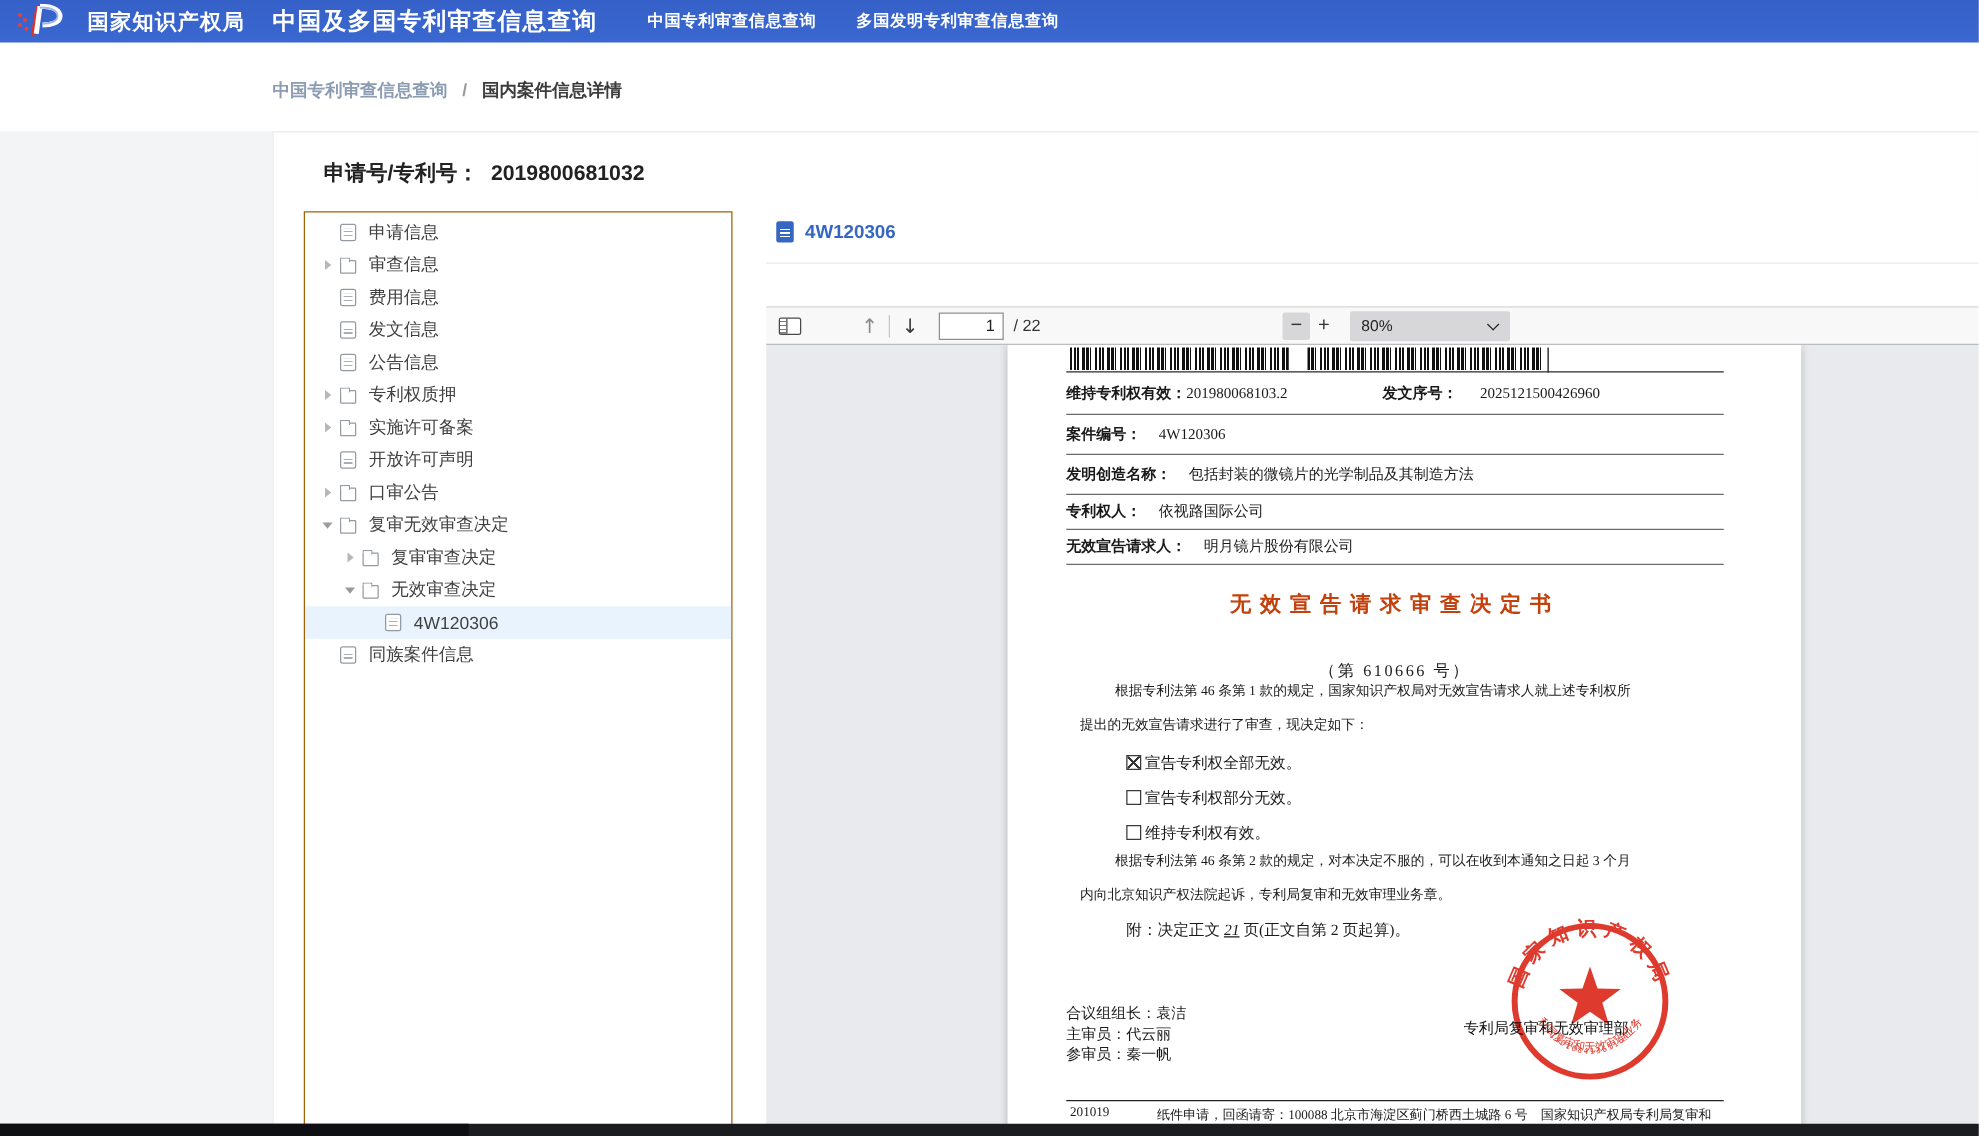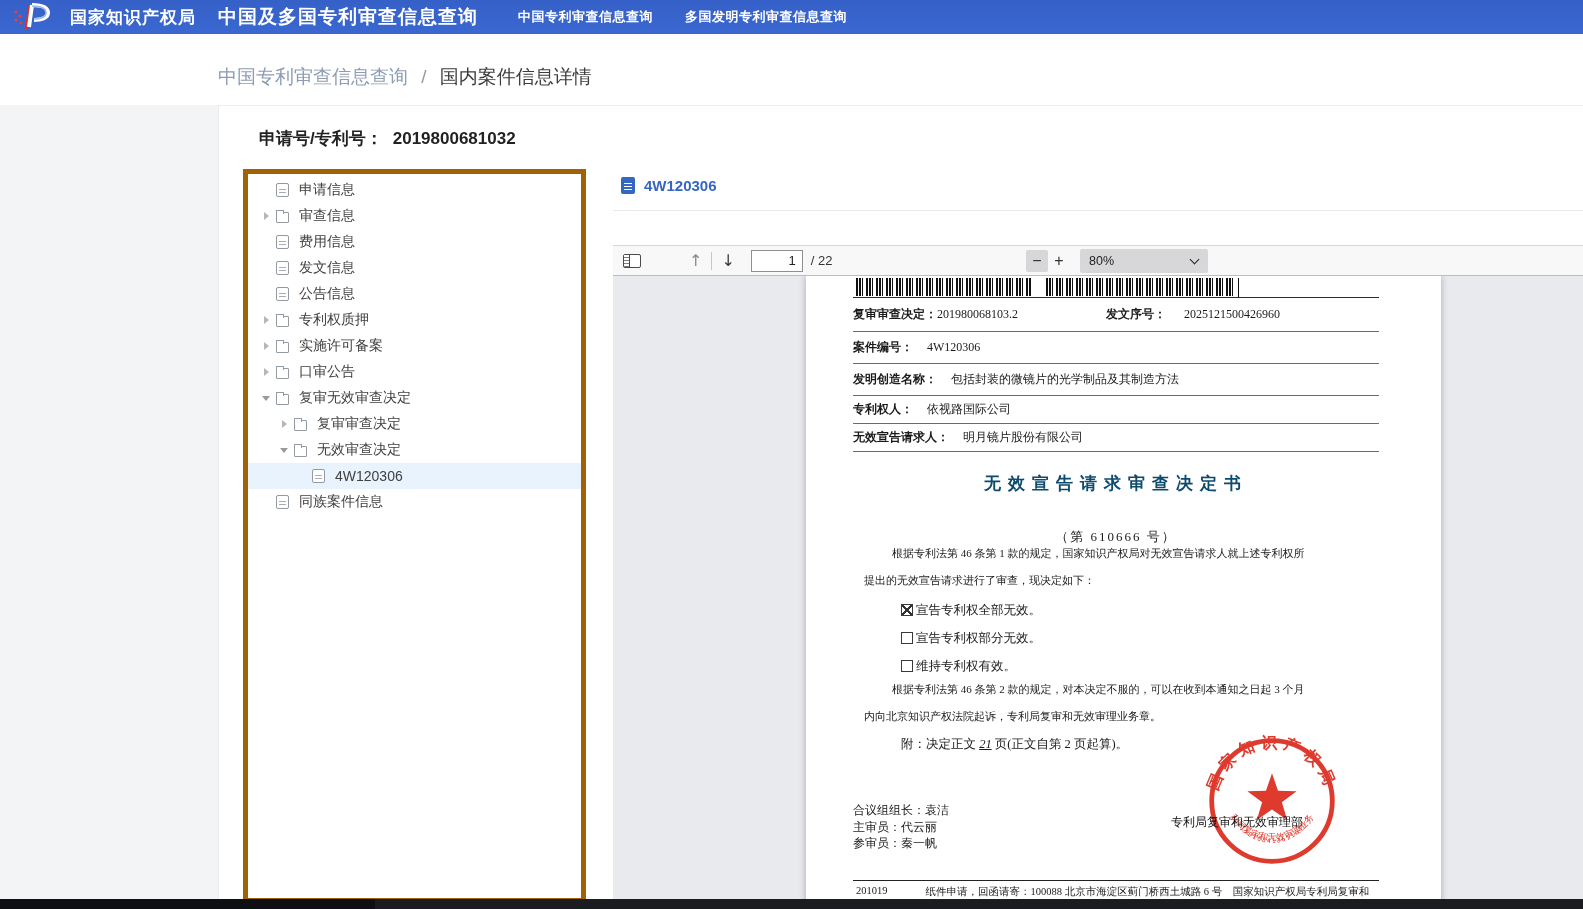--- a/index.html
+++ b/index.html
@@ -10,35 +10,35 @@
   .hdr { position:absolute; left:0; top:0; width:100%; height:34px;
     background:linear-gradient(#3560c8,#3a68d0); display:flex; align-items:center; z-index:5; }
   .hdr .logo { margin:0 14px 0 10px; }
   .hdr .org { color:#fff; font-size:17px; font-weight:bold; letter-spacing:1px; margin-right:22px; }
   .hdr .app { color:#fff; font-size:19px; font-weight:bold; letter-spacing:1px; margin-right:40px; }
   .hdr .nav { display:flex; gap:32px; }
   .hdr .nav a { color:#fff; font-size:13px; font-weight:600; text-decoration:none; letter-spacing:.5px; }
 
   
   .crumb-band { position:absolute; left:0; top:34px; width:100%; height:71px; background:#fff; }
-  .crumb { position:absolute; left:218px; top:30px; font-size:19px; }
+  .crumb { position:absolute; left:218px; top:30px; font-size:14px;font-weight:bold; }
   .crumb .parent { color:#8b9cb3; cursor:pointer; }
   .crumb .sep { color:#999; margin:0 8px; }
   .crumb .cur { color:#3c3c3c; }
 
   
   .pagebg { position:absolute; left:0; top:105px; width:100%; height:804px; background:#f3f4f6; }
   .card { position:absolute; left:218px; top:105px; right:0; bottom:0;
     background:#fff; border:1px solid #ececee; border-right:none; border-bottom:none; overflow:hidden; }
   .case-title { position:absolute; left:40px; top:21px; font-size:17px; font-weight:bold; color:#222; }
   .case-title .num { margin-left:10px; }
 
   
   .tree { position:absolute; left:24px; top:63px; width:343px; bottom:6px;
-    border:5px solid #a16207; background:#fff; padding-top:3px; overflow:hidden; }
+    border:1px solid #a16207; background:#fff; padding-top:3px; overflow:hidden; }
   .trow { display:flex; align-items:center; height:26px; cursor:pointer; }
   .trow.sel { background:#e9f3fd; }
   .tw { width:16px; display:flex; justify-content:center; flex:0 0 16px; }
   .tw i { display:block; width:0; height:0; }
   .tw .clp { border-top:4px solid transparent; border-bottom:4px solid transparent; border-left:5px solid #b7b7b7; }
   .tw .exp { border-left:4px solid transparent; border-right:4px solid transparent; border-top:5px solid #9a9a9a; }
   .lvl1 { padding-left:10px; } .lvl2 { padding-left:28px; } .lvl3 { padding-left:46px; }
   .tic { position:relative; width:13px; height:14px; margin:0 10px 0 2px; flex:0 0 13px; }
   .tic.doc { border:1px solid #949aa4; border-radius:2px; background:#fff; }
   .tic.doc::after { content:""; position:absolute; left:2px; right:2px; top:3px; bottom:2px;
@@ -93,21 +93,21 @@
   .bcline { position:absolute; left:385px; top:0; height:20px; border-left:1px solid #111; }
 
   .fields { position:absolute; left:0; top:21px; width:100%; border-top:1px solid #2b2b2b; font-size:12px; }
   .frow { position:relative; display:flex; align-items:center; border-bottom:1px solid #6b6b6b; }
   .frow b { font-weight:bold; }
   .frow .gap { margin-left:14px; }
   .rpair { position:absolute; left:253px; display:flex; align-items:center; }
   .rpair .gap { margin-left:18px; }
 
   .dtitle { position:absolute; left:0; top:196px; width:100%; text-align:center;
-    font-size:17px; font-weight:bold; letter-spacing:7px; color:#0c4a6e; }
+    font-size:17px; font-weight:bold; letter-spacing:7px; color:#c2410c; }
   .dnum { position:absolute; left:0; top:252px; width:100%; text-align:center; font-size:13px; letter-spacing:2px; }
   .para { position:absolute; left:11px; width:100%; font-size:11px; line-height:27px; }
   .p1 { top:264px; } .p2 { top:400px; }
   .indent { text-indent:28px; display:block; }
   .opts { position:absolute; left:48px; top:320px; font-size:12.5px; }
   .opt { display:flex; align-items:center; height:28px; }
   .cb { position:relative; width:12px; height:12px; border:1px solid #3a3a3a; margin-right:3px; flex:0 0 12px; background:#fff; }
   .cb.checked { background-image:linear-gradient(45deg,transparent 44%,#333 44% 56%,transparent 56%),
     linear-gradient(-45deg,transparent 44%,#333 44% 56%,transparent 56%); }
   .attach { position:absolute; left:48px; top:460px; font-size:12.5px; }
@@ -196,20 +196,25 @@
       <span class="tlabel">专利权质押</span>
     </div>
     <div class="trow lvl1">
       <span class="tw">
           <i class="clp"></i>
         </span>
       <span class="tic fold"></span>
       <span class="tlabel">实施许可备案</span>
     </div>
     <div class="trow lvl1">
+      <span class="tw"></span>
+      <span class="tic doc"></span>
+      <span class="tlabel">开放许可声明</span>
+    </div>
+    <div class="trow lvl1">
       <span class="tw">
           <i class="clp"></i>
         </span>
       <span class="tic fold"></span>
       <span class="tlabel">口审公告</span>
     </div>
     <div class="trow lvl1">
       <span class="tw">
           <i class="exp"></i>
         </span>
@@ -272,21 +277,21 @@
         <div class="pc">
 
           <div class="barcodes">
             <span class="bc bc1"></span>
             <span class="bc bc2"></span>
             <span class="bcline"></span>
           </div>
 
           <div class="fields">
             <div class="frow" style="height:34px">
-              <b>复审审查决定：</b>
+              <b>维持专利权有效：</b>
               <span>201980068103.2</span>
               <span class="rpair">
                 <b>发文序号：</b>
                 <span class="gap">2025121500426960</span>
               </span>
             </div>
             <div class="frow" style="height:32px">
               <b>案件编号：</b>
               <span class="gap">4W120306</span>
             </div>

